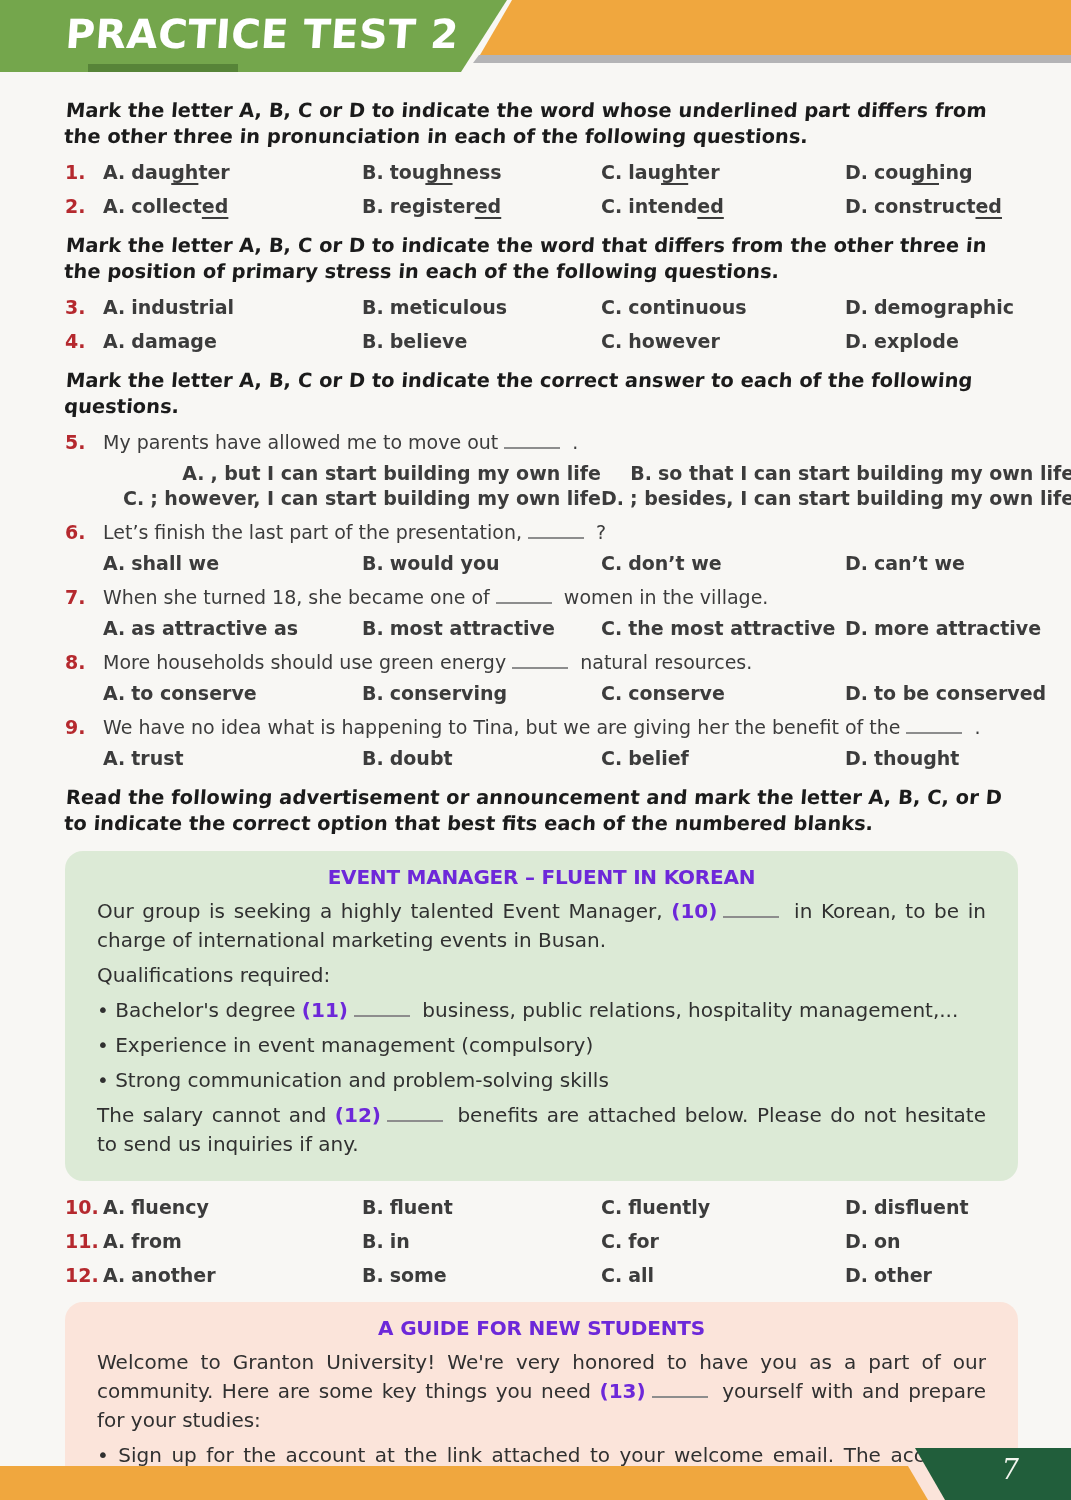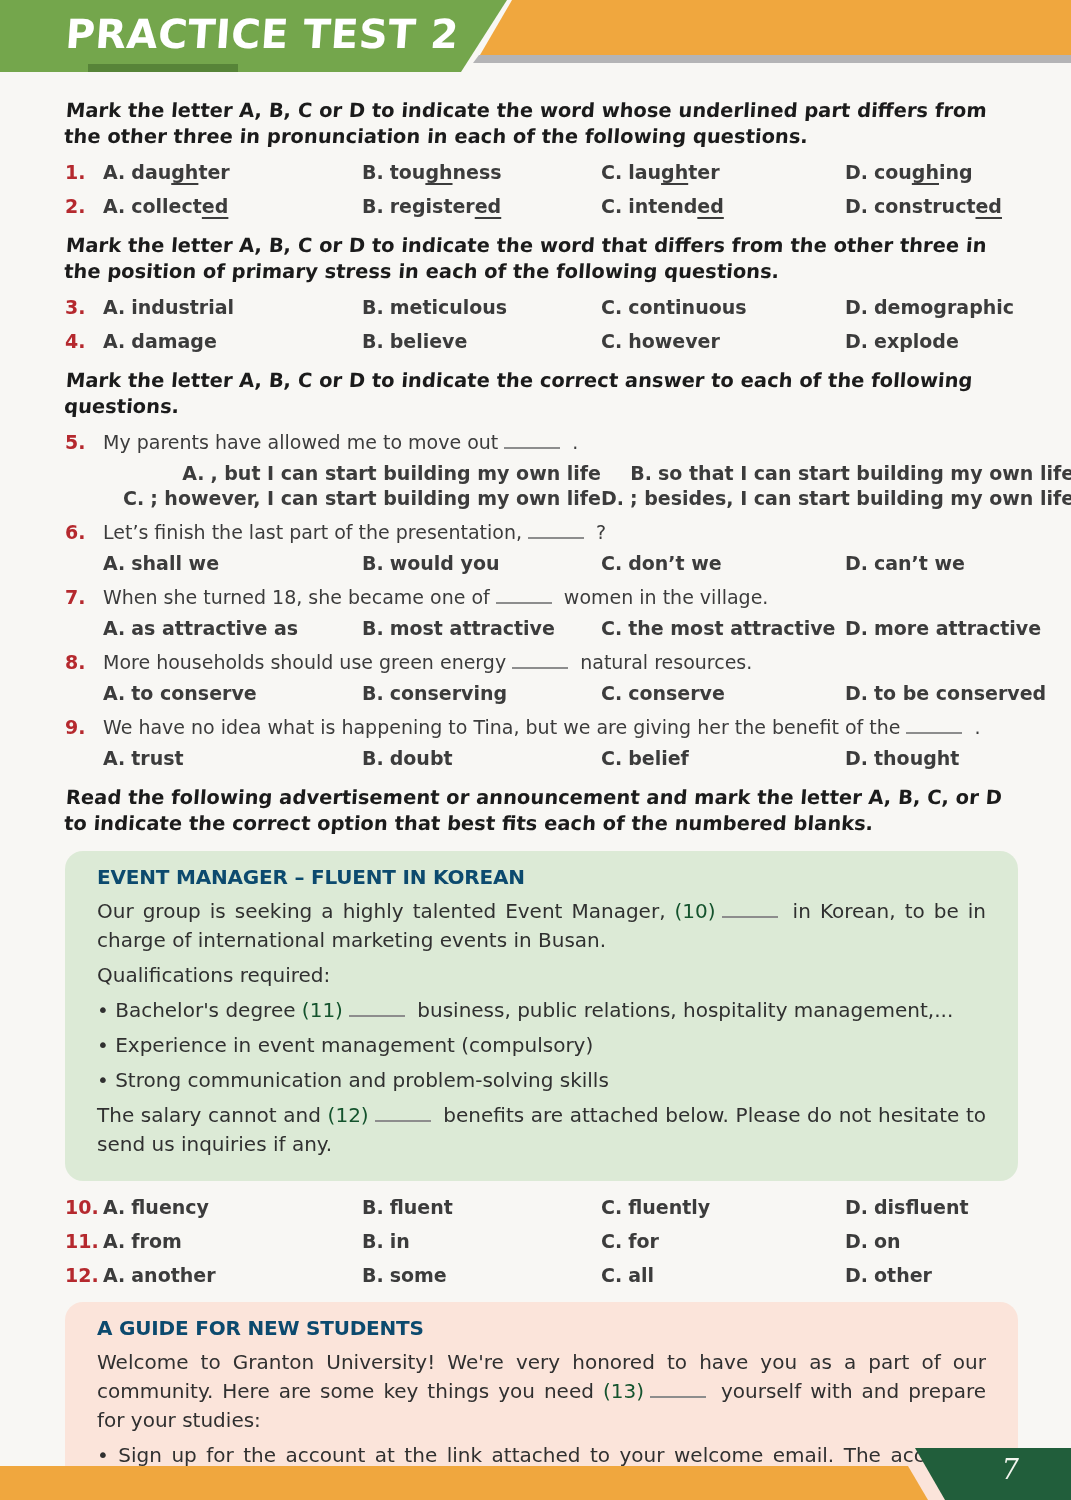--- a/index.html
+++ b/index.html
@@ -28,27 +28,27 @@
   .qnum{flex:0 0 38px;font-weight:bold;color:#b5292e;}
   .qc{flex:1;min-width:0;}
   .stem{margin-bottom:6px;}
   .opts{display:grid;font-weight:bold;}
   .row4{grid-template-columns:259px 239px 244px auto;}
   .grid2{grid-template-columns:498px auto;text-align:right;}
   .opt{white-space:nowrap;}
   .olabel{margin-right:6px;}
   .u{text-decoration:underline;text-underline-offset:4px;text-decoration-thickness:1.5px;}
   .blank{display:inline-block;width:56px;height:13px;border-bottom:2px solid #8d8d8d;margin:0 6px;}
-  .rn{color:#14532d;font-weight:normal;}
+  .rn{color:#6d28d9;font-weight:bold;}
   
   .box{width:889px;border-radius:18px;padding:12px 32px 16px 32px;margin:14px 0;
     font-size:20px;line-height:29px;color:#303030;}
   .box.green{background:#dcead6;}
   .box.pink{background:#fbe4da;}
-  .box-title{text-align:left;font-weight:bold;color:#0c4a6e;font-size:20px;
+  .box-title{text-align:center;font-weight:bold;color:#6d28d9;font-size:20px;
     letter-spacing:-.2px;margin:2px 0 8px 0;line-height:24px;}
   .bp{margin:6px 0;text-align:justify;}
   .bullet{margin:6px 0;text-align:justify;padding-left:20px;text-indent:-20px;}
   
   .footer-orange{position:absolute;left:0;top:1466px;width:940px;height:34px;background:#f0a73e;
     clip-path:polygon(0 0,908px 0,928px 100%,0 100%);}
   .footer-tab{position:absolute;left:900px;top:1448px;width:171px;height:52px;background:#215e3b;
     clip-path:polygon(15px 0,100% 0,100% 100%,45px 100%);}
   .page-num{position:absolute;right:52px;top:6px;font-family:"DejaVu Serif","Liberation Serif",serif;
     font-style:italic;font-size:27px;color:#f3f6ef;}

